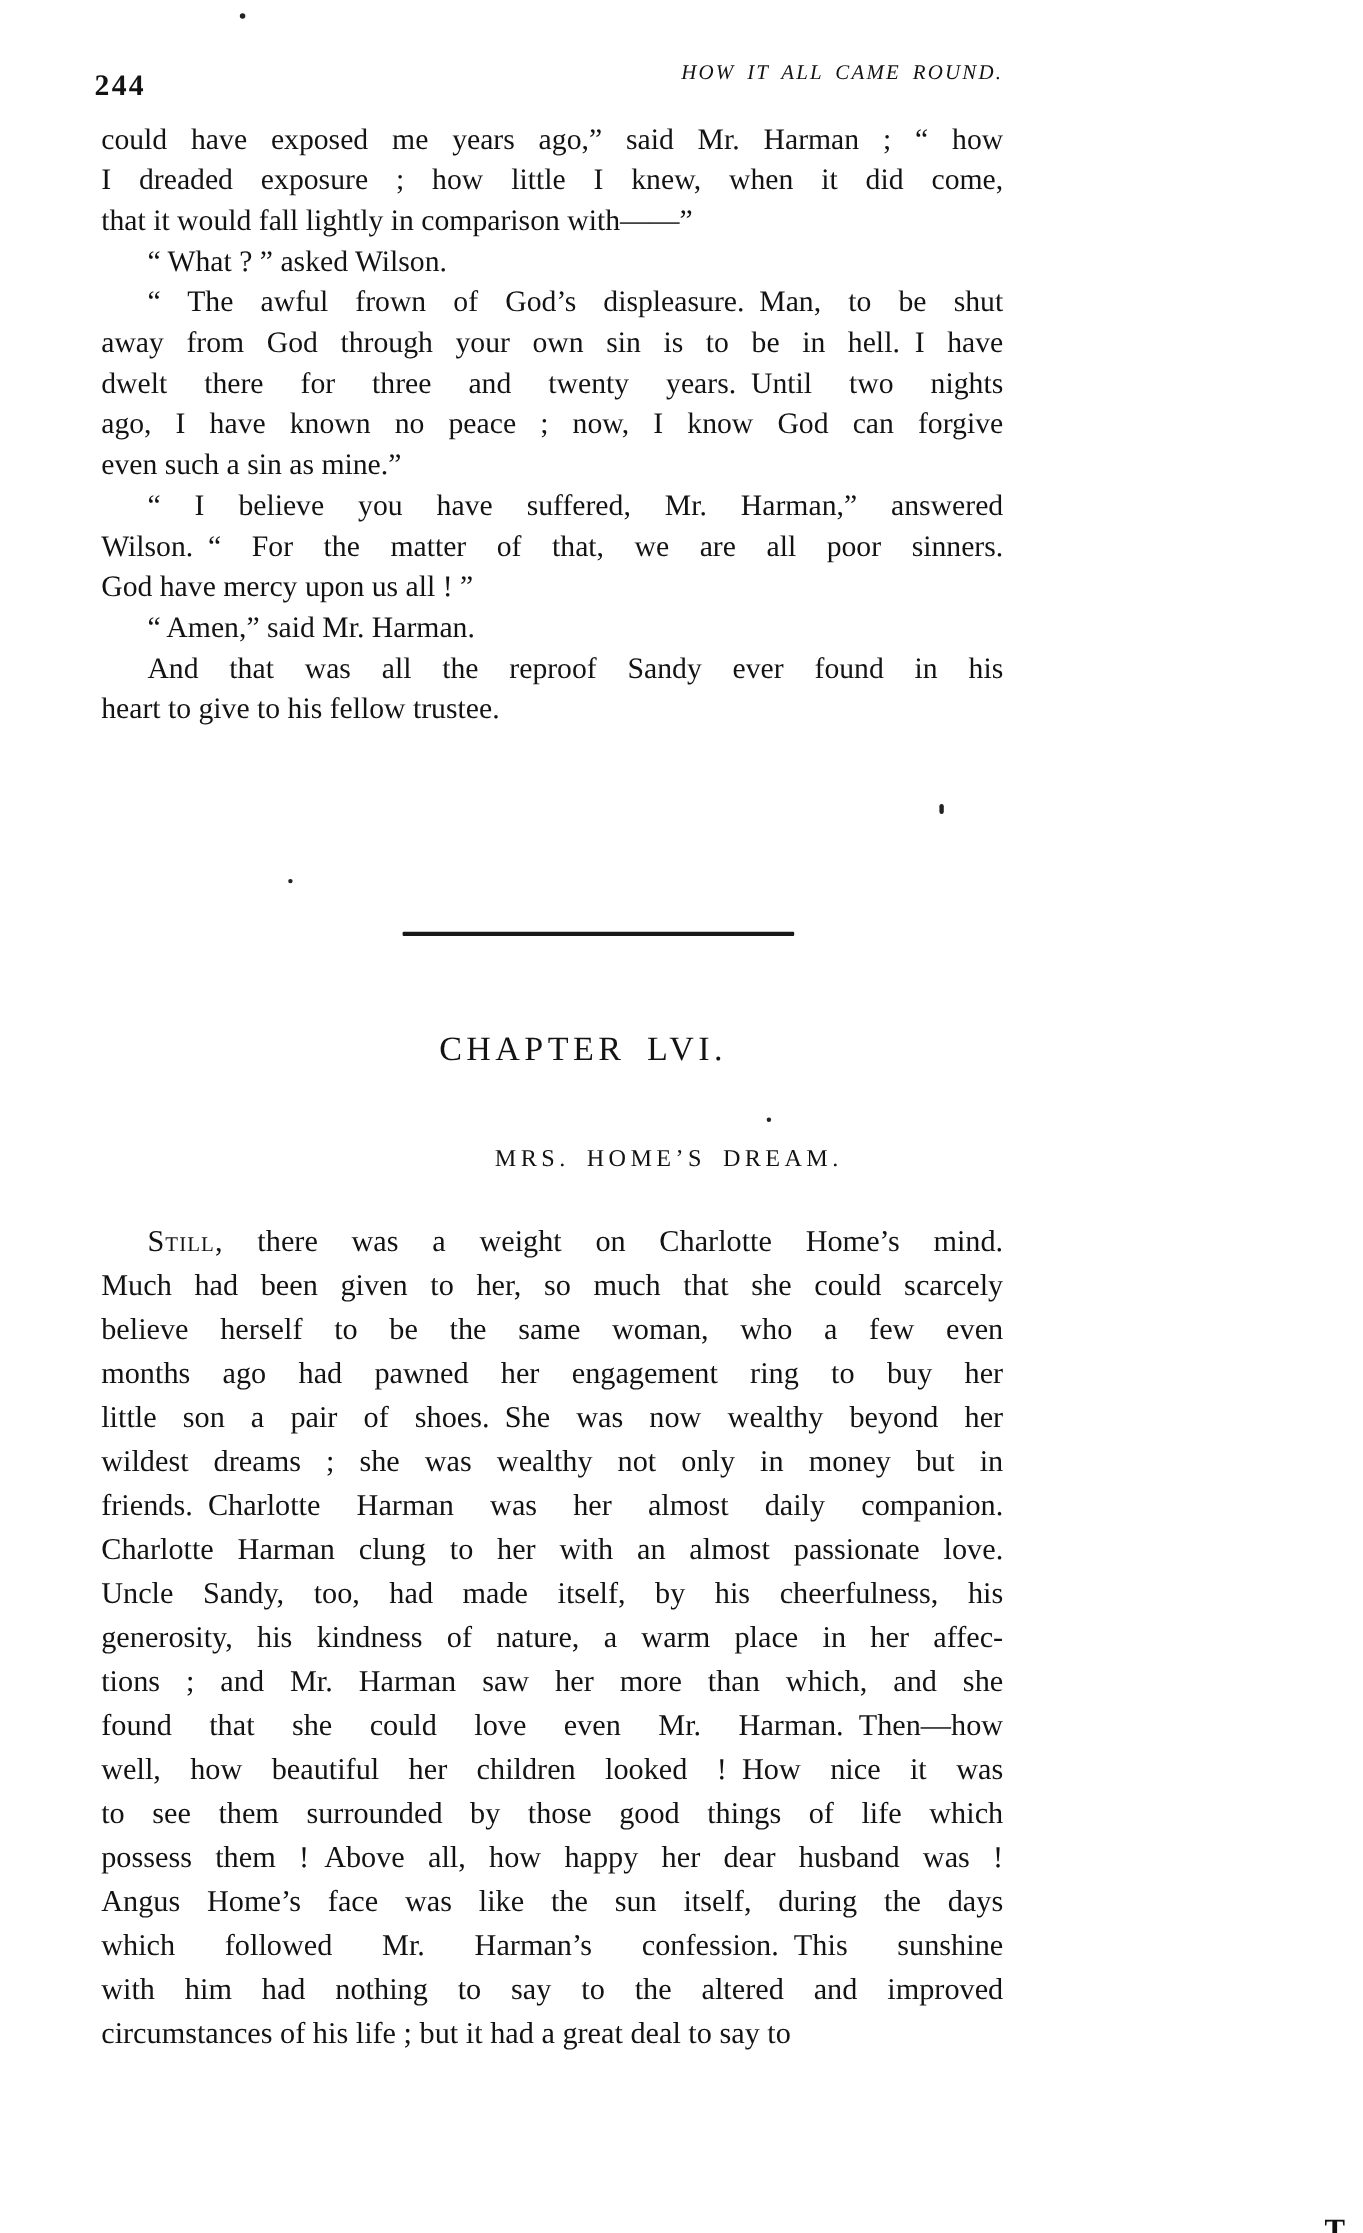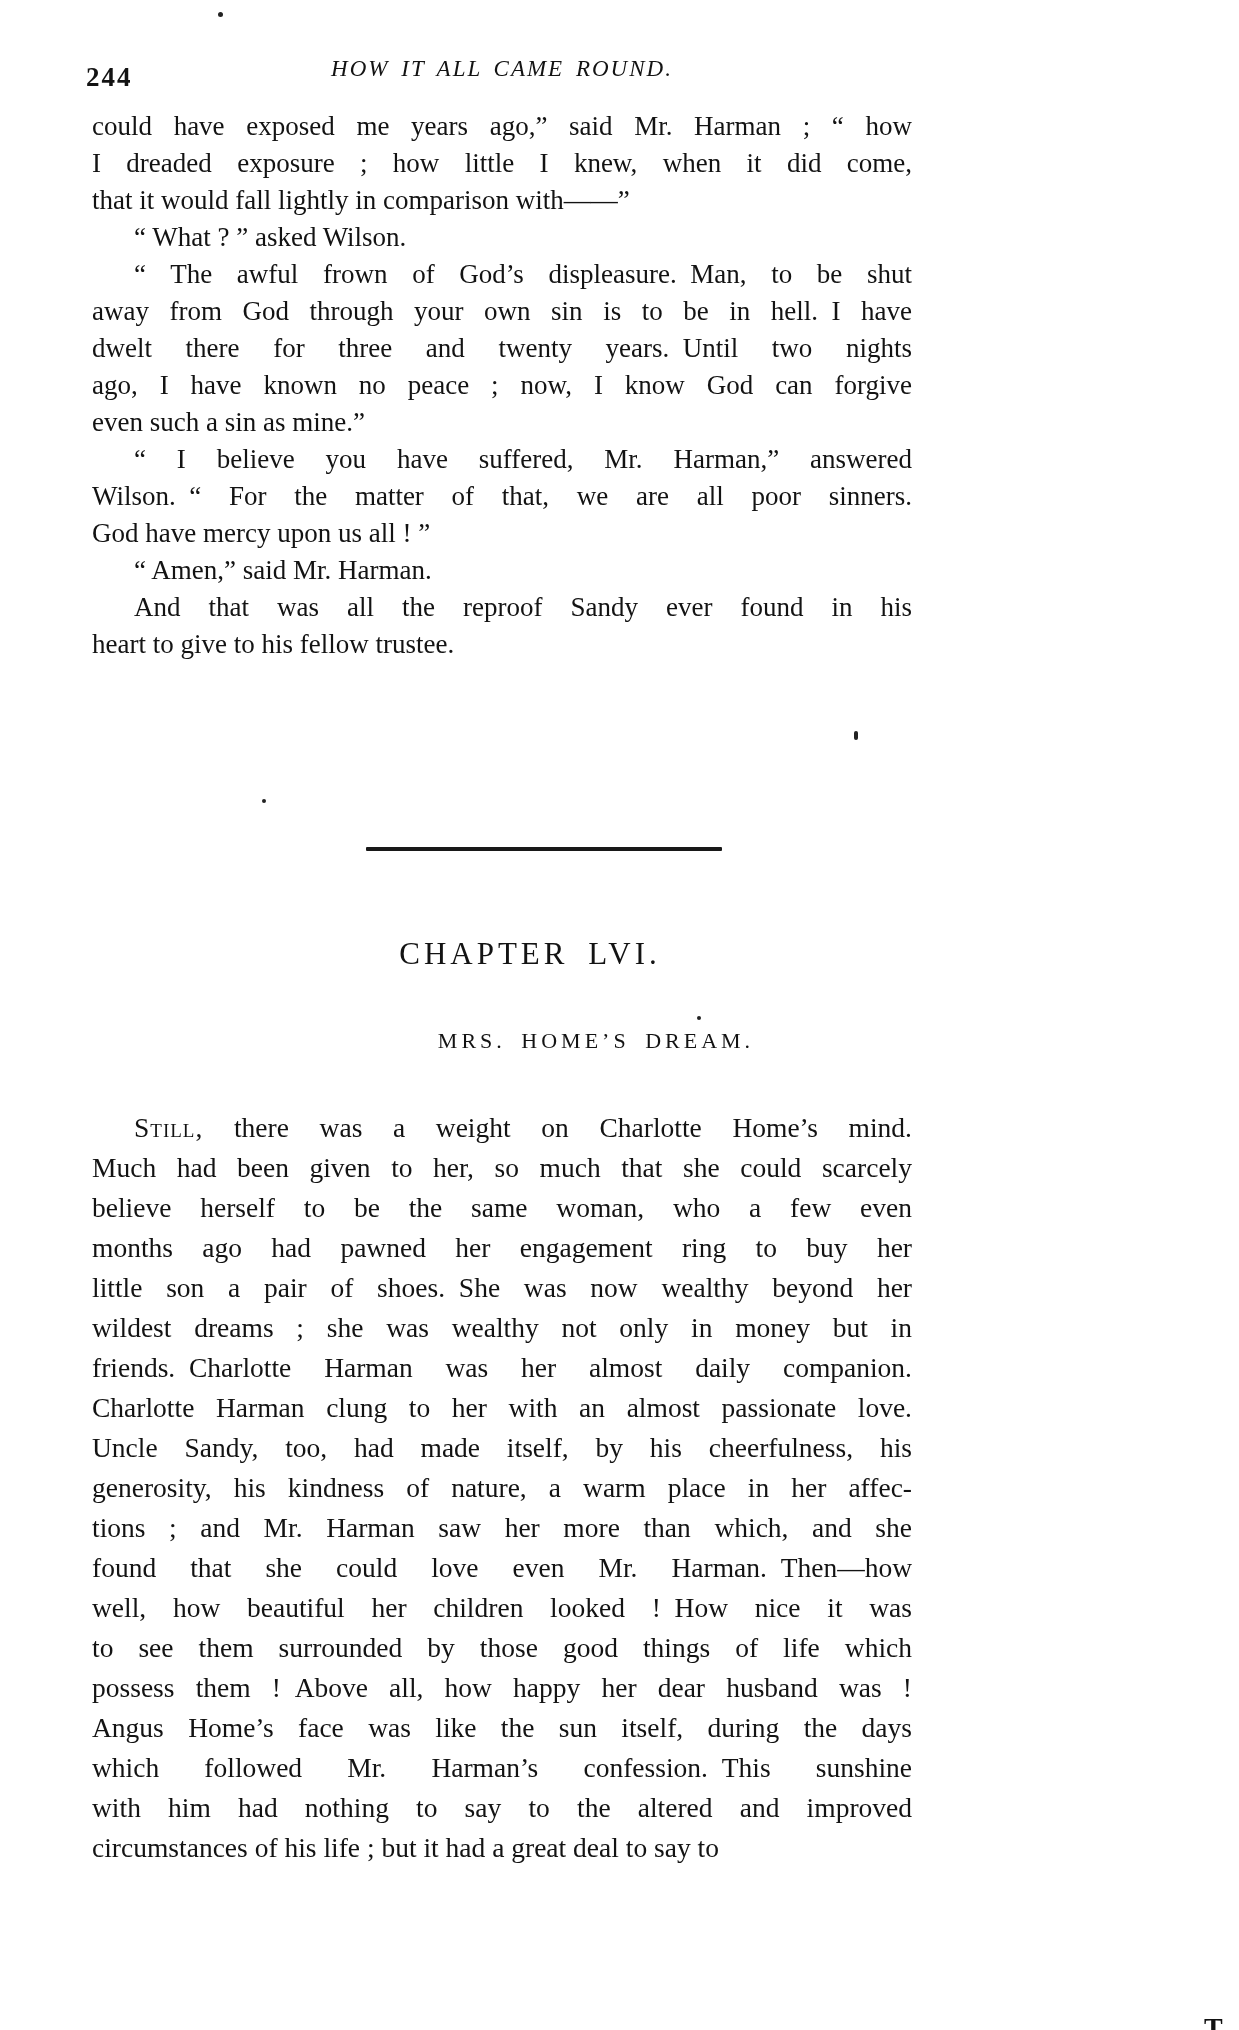--- a/index.html
+++ b/index.html
@@ -24,23 +24,23 @@
     top: 10px;
     font-size: 27px;
     font-weight: 700;
     letter-spacing: 2px;
   }
   .running-title {
     position: absolute;
     left: 92px;
     width: 820px;
     top: 4px;
-    text-align: center;
+    text-align: right;
     font-style: italic;
-    font-size: 23px;
+    font-size: 19px;
     letter-spacing: 2px;
     word-spacing: 4px;
   }
   
   .text-block {
     position: absolute;
     left: 92px;
     width: 820px;
   }
   #section-ending { top: 108px; font-size: 27px; line-height: 37px; }
@@ -74,21 +74,21 @@
     font-size: 31px;
     font-weight: 400;
     letter-spacing: 4px;
     word-spacing: 8px;
   }
   .chapter-sub {
     position: absolute;
     top: 1028px;
     left: 186px;
     width: 820px;
-    margin: 0;
+    margin: 12px;
     text-align: center;
     font-size: 22px;
     font-weight: 400;
     letter-spacing: 4px;
     word-spacing: 6px;
   }
   
   .speck { position: absolute; background: #222; border-radius: 50%; }
   .speck-1 { left: 218px; top: 12px;  width: 5px; height: 5px; }
   .speck-2 { left: 854px; top: 731px; width: 4px; height: 9px; border-radius: 2px; }

